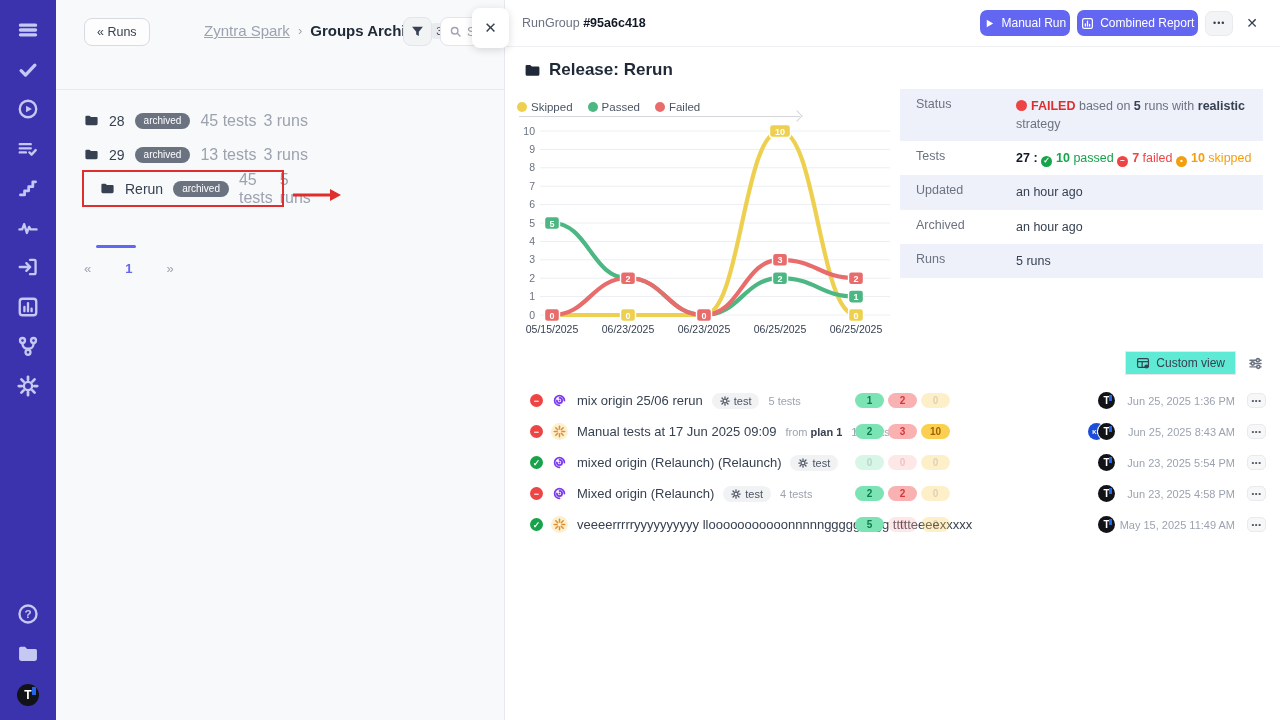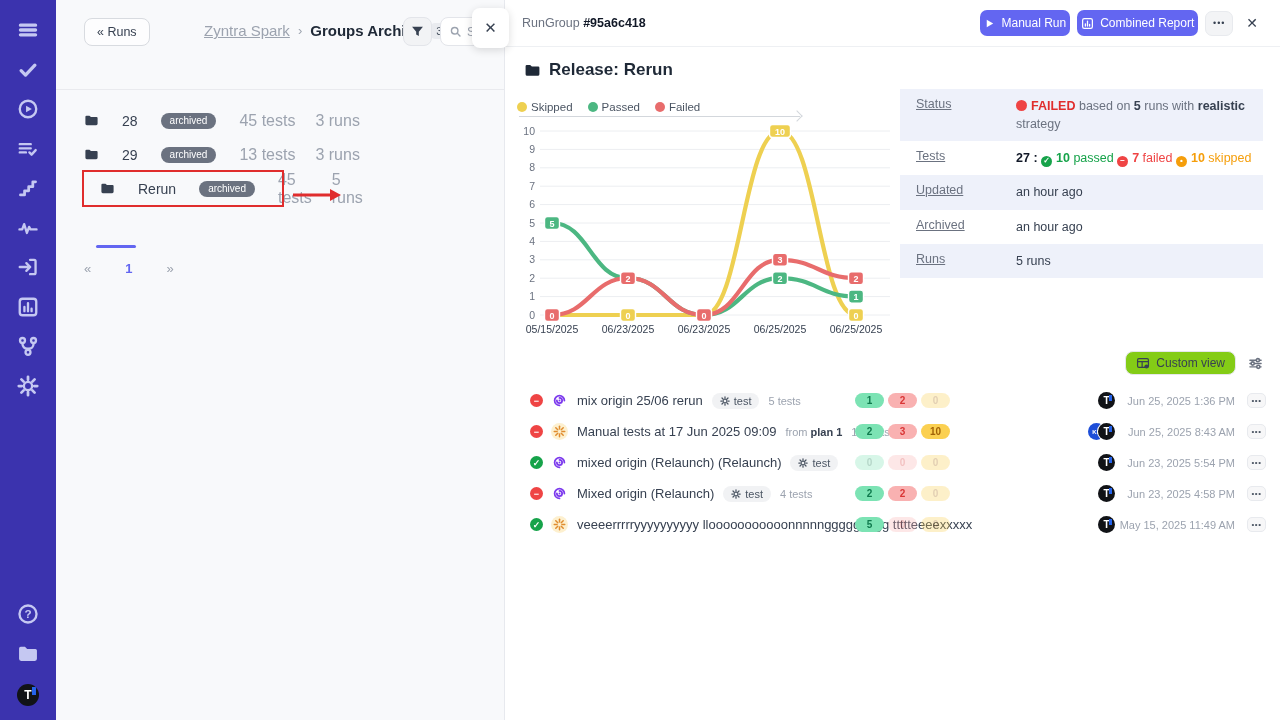--- a/index.html
+++ b/index.html
@@ -21,21 +21,21 @@
   #bc-parent { font-size:15px; color:#9ca3af;text-decoration:underline; }
   #bc-sep { font-size:13px; color:#9ca3af; }
   #bc-current { font-size:15px; font-weight:bold; color:#1f2937; }
   #bc-count { font-size:11px; color:#4b5563; background:#e9ebef; border-radius:5px; padding:2px 6px; }
   #filter-btn { position:absolute; left:347px; top:17px; width:29px; height:29px; background:#f2f3f5; border:1px solid #e3e5ea; border-radius:8px; display:flex; align-items:center; justify-content:center; cursor:pointer; }
   #search-box { position:absolute; left:384px; top:17px; width:66px; height:29px; background:#fff; border:1px solid #e3e5ea; border-radius:8px; display:flex; align-items:center; padding:0 8px; gap:5px; overflow:hidden; color:#9ca3af; }
   #search-box .sv { font-size:12.5px; color:#9ca3af; }
   #overlay-close { position:absolute; left:416px; top:8px; width:37px; height:40px; background:#fff; border-radius:8px; box-shadow:0 2px 8px rgba(0,0,0,.14); display:flex; align-items:center; justify-content:center; font-size:15px; color:#374151; cursor:pointer; z-index:5; }
 
   #group-list { position:absolute; left:0; top:104px; width:100%; }
-  .group-row { position:relative; height:33px; margin:0 0 1px 28px; display:flex; align-items:center; gap:23px; width:330px; cursor:pointer; }
+  .group-row { position:relative; height:33px; margin:0 0 1px 28px; display:flex; align-items:center; gap:10px; width:330px; cursor:pointer; }
   .group-row .g-name { font-size:14px; color:#374151; }
   .g-badge { background:#6b7280; color:#fff; font-size:10px; border-radius:9px; padding:2.5px 9px; }
   .g-meta { font-size:16px; color:#9ca3af; }
   .group-row.hl { outline:2px solid #e02d2d; outline-offset:0; width:198px; padding-left:16px; margin-left:28px; }
   .g-folder { color:#374151; display:flex; }
   .g-folder svg { width:15px; height:15px; }
   #hl-arrow { position:absolute; left:236px; top:188px; width:50px; height:14px; }
 
   #pagination { position:absolute; left:0; top:245px; width:100%; }
   #pg-line { position:absolute; left:40px; top:0; width:40px; height:3px; background:#6366f1; border-radius:2px; }
@@ -64,27 +64,27 @@
   .lg-dot { width:10px; height:10px; border-radius:50%; }
   .lg-label { font-size:11.5px; color:#4b5563; }
   #legend-arrow { position:absolute; left:14px; top:116px; width:281px; border-top:1.5px solid #d3d7dc; }
   #legend-arrow .head { position:absolute; right:-1px; top:-4.6px; width:8px; height:8px; border-top:1.5px solid #d3d7dc; border-right:1.5px solid #d3d7dc; transform:rotate(45deg); }
   #chart-svg { position:absolute; left:5px; top:118px; }
 
   
   #info-table { position:absolute; left:395px; top:89px; width:363px; font-size:12.5px; }
   .info-row { display:flex; padding:8px 0 8px 16px; }
   .info-row.alt { background:#eef1fa; }
-  .info-label { width:100px; color:#6b7280; flex-shrink:0;text-decoration:underline; }
+  .info-label { width:100px; color:#6b7280; flex-shrink:0; }
   .info-value { flex:1; color:#374151; line-height:1.45; padding-right:10px; }
   .iv-icon { display:inline-flex; width:11px; height:11px; border-radius:50%; vertical-align:-1px; margin-right:4px; align-items:center; justify-content:center; color:#fff; font-size:8px; font-weight:bold; }
 
   
   #custom-view-bar { position:absolute; right:17px; top:351px; display:flex; align-items:center; gap:12px; }
-  #custom-view-btn { height:24px; border:1px solid #e5e7eb; background:#84cc16; border-radius:8px; display:flex; align-items:center; gap:6px; padding:0 10px; font-size:12px; color:#374151; cursor:pointer; }
+  #custom-view-btn { height:24px; border:1px solid #e5e7eb; background:#5eead4; border-radius:0; display:flex; align-items:center; gap:6px; padding:0 10px; font-size:12px; color:#374151; cursor:pointer; }
   #sliders-btn { color:#6b7280; cursor:pointer; display:flex; }
 
   
   #run-list { position:absolute; left:0; top:385px; width:100%; }
   .run-row { position:relative; height:31px; display:flex; align-items:center; padding:0 16px 0 25px; }
   .st-ic { width:13px; height:13px; border-radius:50%; color:#fff; font-size:9px; font-weight:bold; display:flex; align-items:center; justify-content:center; flex-shrink:0; }
   .st-failed { background:#ef4444; }
   .st-passed { background:#16a34a; }
   .type-ic { width:17px; height:17px; border-radius:50%; display:flex; align-items:center; justify-content:center; margin-left:8px; flex-shrink:0; }
   .type-manual { background:#fdf0cf; }

